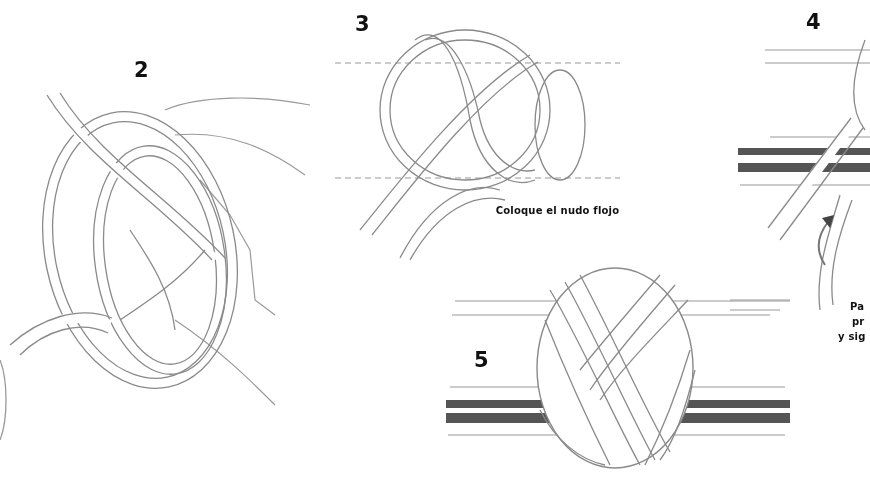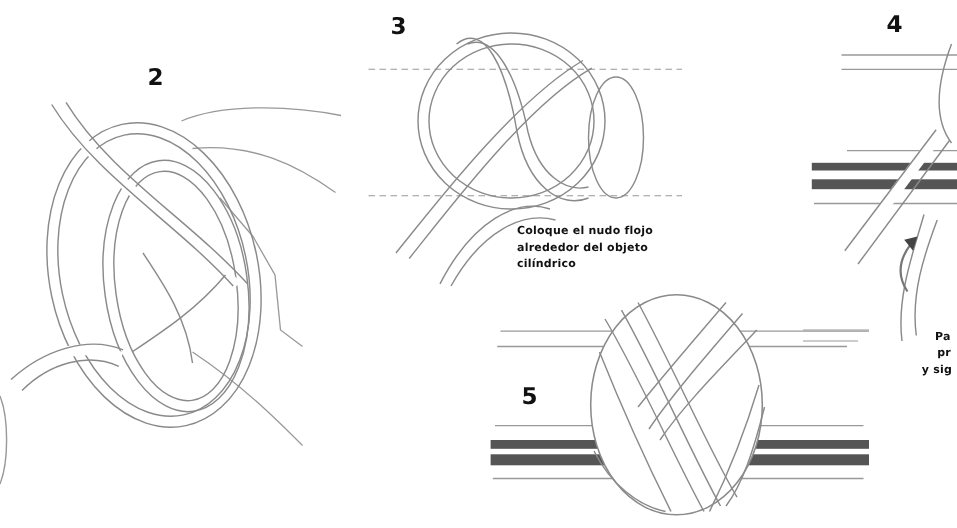--- a/index.html
+++ b/index.html
@@ -1,19 +1,19 @@
 <!DOCTYPE html>
 <html><head>
 <meta charset="utf-8">
 <style>
   html, body { margin: 0; padding: 0; background: #ffffff; }
   body { width: 870px; height: 480px; position: relative; overflow: hidden; font-family: "DejaVu Sans", sans-serif; }
   .panel { position: absolute; }
   .step-num { position: absolute; font-family: "DejaVu Sans", sans-serif; font-weight: bold; font-size: 21px; color: #111; }
-  .caption { position: absolute; font-family: "DejaVu Sans", sans-serif; font-weight: bold; font-size: 10px; color: #111; line-height: 15px; letter-spacing: 0.2px; }
+  .caption { position: absolute; font-family: "DejaVu Sans", sans-serif; font-weight: bold; font-size: 10px; color: #111; text-align: center; line-height: 15px; letter-spacing: 0.2px; }
   svg { position: absolute; left: 0; top: 0; overflow: visible; }
   .rope { fill: none; stroke: #fff; }
 </style>
 </head>
 <body>
 
 <div class="panel" style="left:0;top:0;width:320px;height:480px;">
   <div class="step-num" style="left:134px;top:58px;">2</div>
   <svg width="320" height="480">
 
@@ -50,21 +50,20 @@
     <ellipse cx="145" cy="110" rx="75" ry="70" stroke="#8a8a8a" stroke-width="1.3" fill="none"></ellipse>
     <path d="M95 40 C120 20, 140 60, 150 120 C160 170, 190 190, 215 180" stroke="#8a8a8a" stroke-width="1.3" fill="none"></path>
     <path d="M105 40 C130 30, 150 70, 160 120 C170 160, 195 175, 215 170" stroke="#8a8a8a" stroke-width="1.3" fill="none"></path>
     <path d="M40 230 C80 180, 150 90, 210 55" stroke="#8a8a8a" stroke-width="1.3" fill="none"></path>
     <path d="M52 235 C92 185, 160 95, 218 62" stroke="#8a8a8a" stroke-width="1.3" fill="none"></path>
     <path d="M80 258 C110 200, 150 180, 180 190" stroke="#8a8a8a" stroke-width="1.3" fill="none"></path>
     <path d="M90 260 C118 210, 155 192, 185 200" stroke="#8a8a8a" stroke-width="1.3" fill="none"></path>
   </svg>
   <div class="caption" style="left:150px;top:203px;width:175px;">
     <div>Coloque el nudo flojo</div>
-    <div>alrededor del objeto cilíndrico</div>
   </div>
 </div>
 
 <div class="panel" style="left:730px;top:0;width:140px;height:360px;">
   <div class="step-num" style="left:76px;top:10px;">4</div>
   <svg width="140" height="360">
     <line x1="35" y1="50" x2="140" y2="50" stroke="#999" stroke-width="1.2"></line>
     <line x1="35" y1="63" x2="140" y2="63" stroke="#999" stroke-width="1.2"></line>
     <line x1="40" y1="137" x2="140" y2="137" stroke="#999" stroke-width="1.2"></line>
     <rect x="8" y="148" width="132" height="7" fill="#555"></rect>

